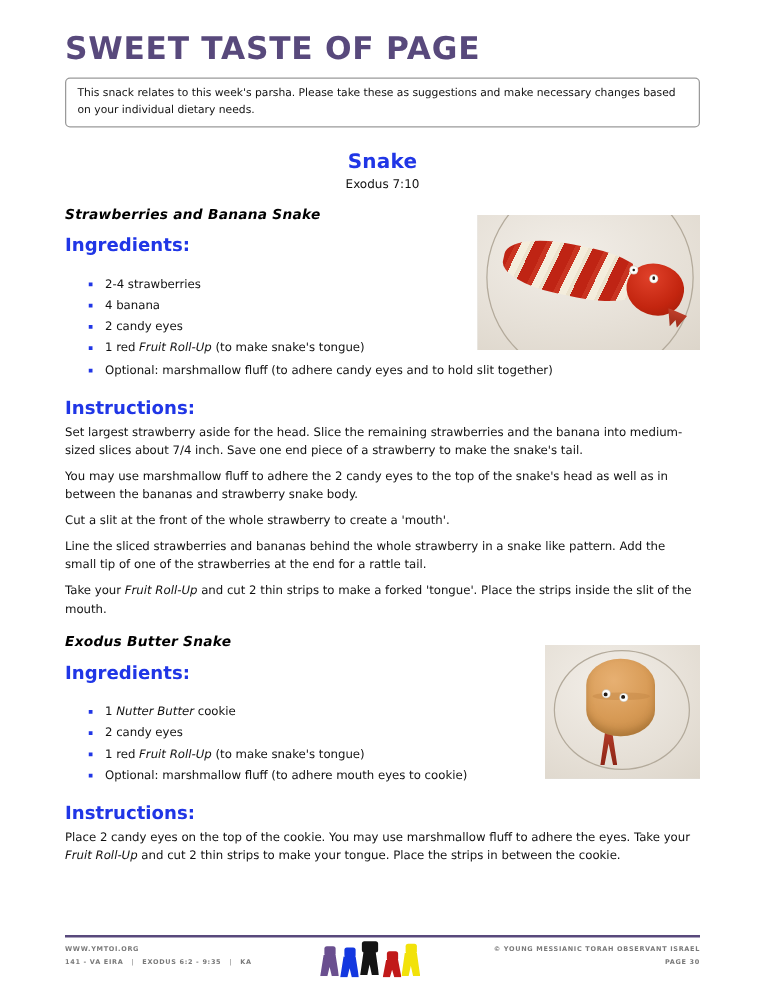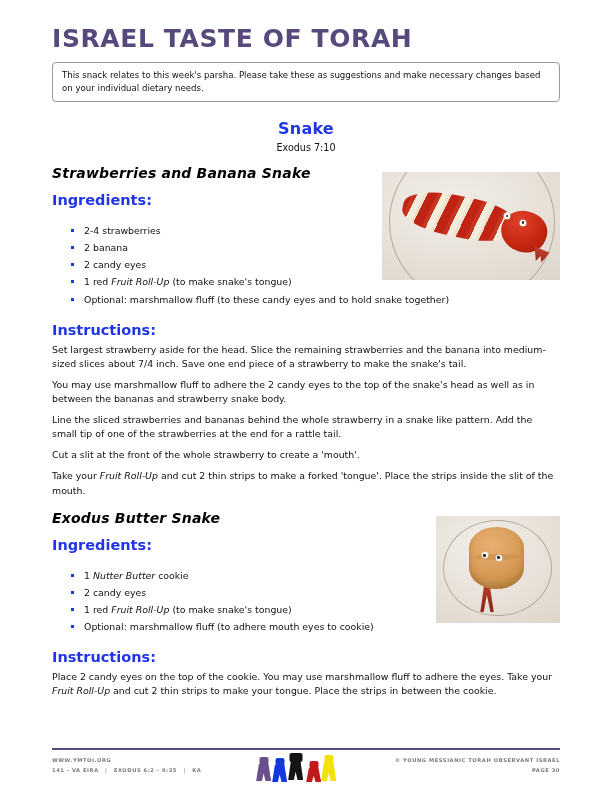--- a/index.html
+++ b/index.html
@@ -62,21 +62,21 @@
     font-size: 9.6px;
     color: #111111;
   }
 
   
   .recipe {
     position: relative;
   }
   .recipe-name {
     margin-top: 12px;
-    font-size: 14px;
+    font-size: 11px;
     font-weight: bold;
     font-style: italic;
     color: #000000;
     letter-spacing: 0.2px;
   }
   .section-head {
     margin-top: 11px;
     margin-bottom: 5px;
     font-size: 14.5px;
     font-weight: bold;
@@ -314,47 +314,47 @@
   .fig-4 .body { height: 14px; }
   .fig-5 { left: 65px; bottom: 1px; height: 26px; }
   .fig-5 .head, .fig-5 .body { background: #f2e20a; }
   .fig-5 .body { height: 19px; }
 </style>
 </head>
 <body>
 
 <div class="page">
 
-  <h1 class="doc-title">ISRAEL TASTE OF TORAH</h1>
+  <h1 class="doc-title">SWEET TASTE OF PAGE</h1>
 
   <div class="notice-box">
     <span>This snack relates to this week's parsha. Please take these as suggestions and make necessary changes based on your individual dietary needs.</span>
   </div>
 
   <div class="parsha-name">Snake</div>
   <div class="parsha-ref">Exodus 7:10</div>
 
   <div class="recipe">
     <div class="recipe-name">Strawberries and Banana Snake</div>
 
     <div class="section-head">Ingredients:</div>
     <ul class="ing-list">
       <li><span class="bullet"></span><span class="txt">2-4 strawberries</span></li>
-      <li><span class="bullet"></span><span class="txt">2 banana</span></li>
+      <li><span class="bullet"></span><span class="txt">4 banana</span></li>
       <li><span class="bullet"></span><span class="txt">2 candy eyes</span></li>
       <li><span class="bullet"></span><span class="txt">1 red <span class="ital">Fruit Roll-Up</span> (to make snake's tongue)</span></li>
-      <li><span class="bullet"></span><span class="txt">Optional: marshmallow fluff (to these candy eyes and to hold snake together)</span></li>
+      <li><span class="bullet"></span><span class="txt">Optional: marshmallow fluff (to adhere candy eyes and to hold slit together)</span></li>
     </ul>
 
     <div class="section-head">Instructions:</div>
     <div class="steps">
       <p>Set largest strawberry aside for the head. Slice the remaining strawberries and the banana into medium-sized slices about 7/4 inch. Save one end piece of a strawberry to make the snake's tail.</p>
       <p>You may use marshmallow fluff to adhere the 2 candy eyes to the top of the snake's head as well as in between the bananas and strawberry snake body.</p>
+      <p>Cut a slit at the front of the whole strawberry to create a 'mouth'.</p>
       <p>Line the sliced strawberries and bananas behind the whole strawberry in a snake like pattern. Add the small tip of one of the strawberries at the end for a rattle tail.</p>
-      <p>Cut a slit at the front of the whole strawberry to create a 'mouth'.</p>
       <p>Take your <span class="ital">Fruit Roll-Up</span> and cut 2 thin strips to make a forked 'tongue'. Place the strips inside the slit of the mouth.</p>
     </div>
   </div>
 
   <div class="recipe">
     <div class="recipe-name">Exodus Butter Snake</div>
 
     <div class="section-head">Ingredients:</div>
     <ul class="ing-list">
       <li><span class="bullet"></span><span class="txt">1 <span class="ital">Nutter Butter</span> cookie</span></li>

